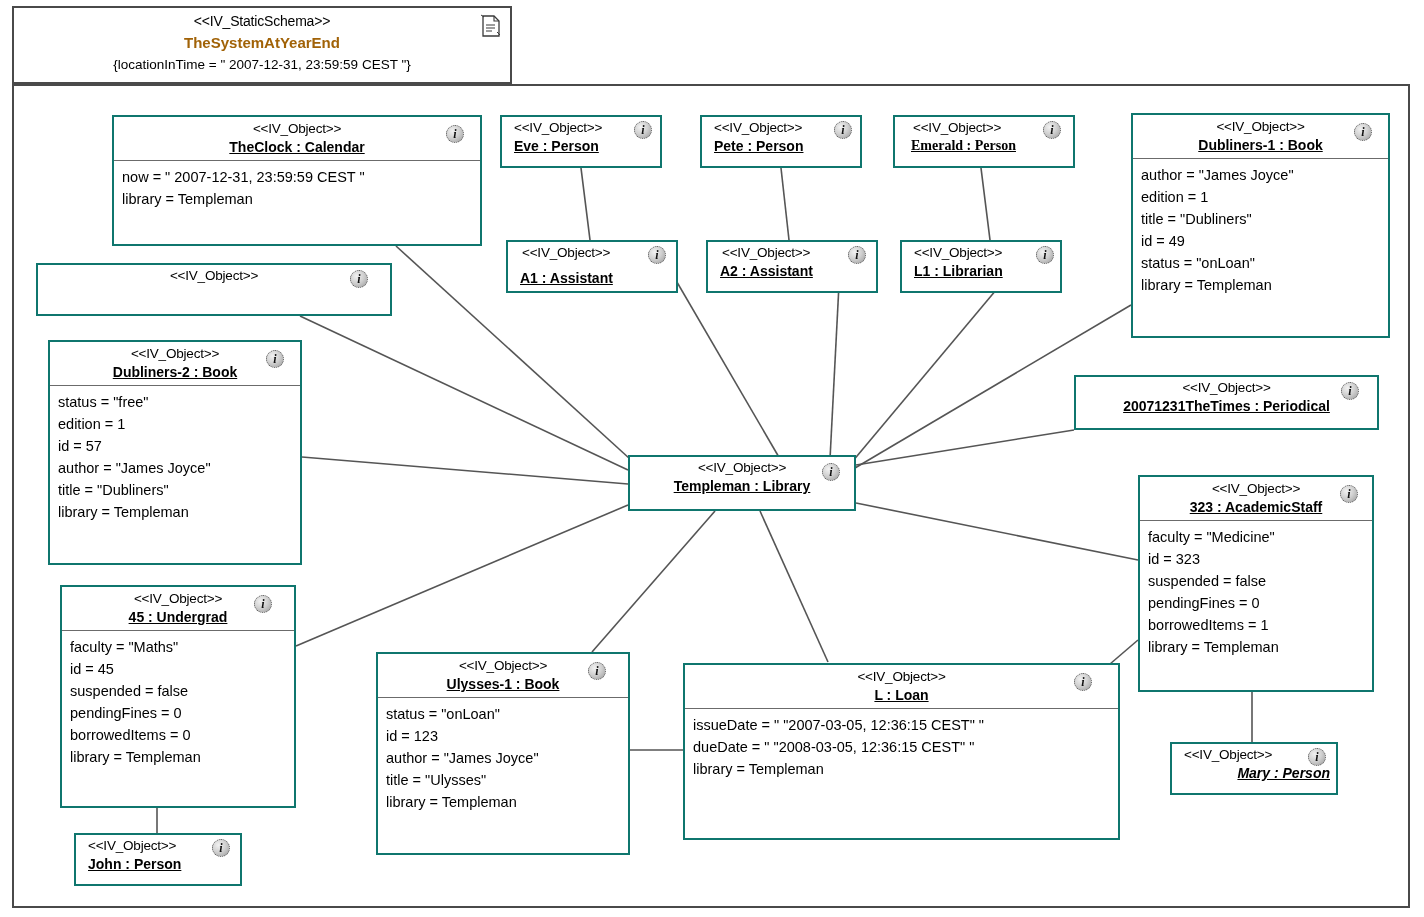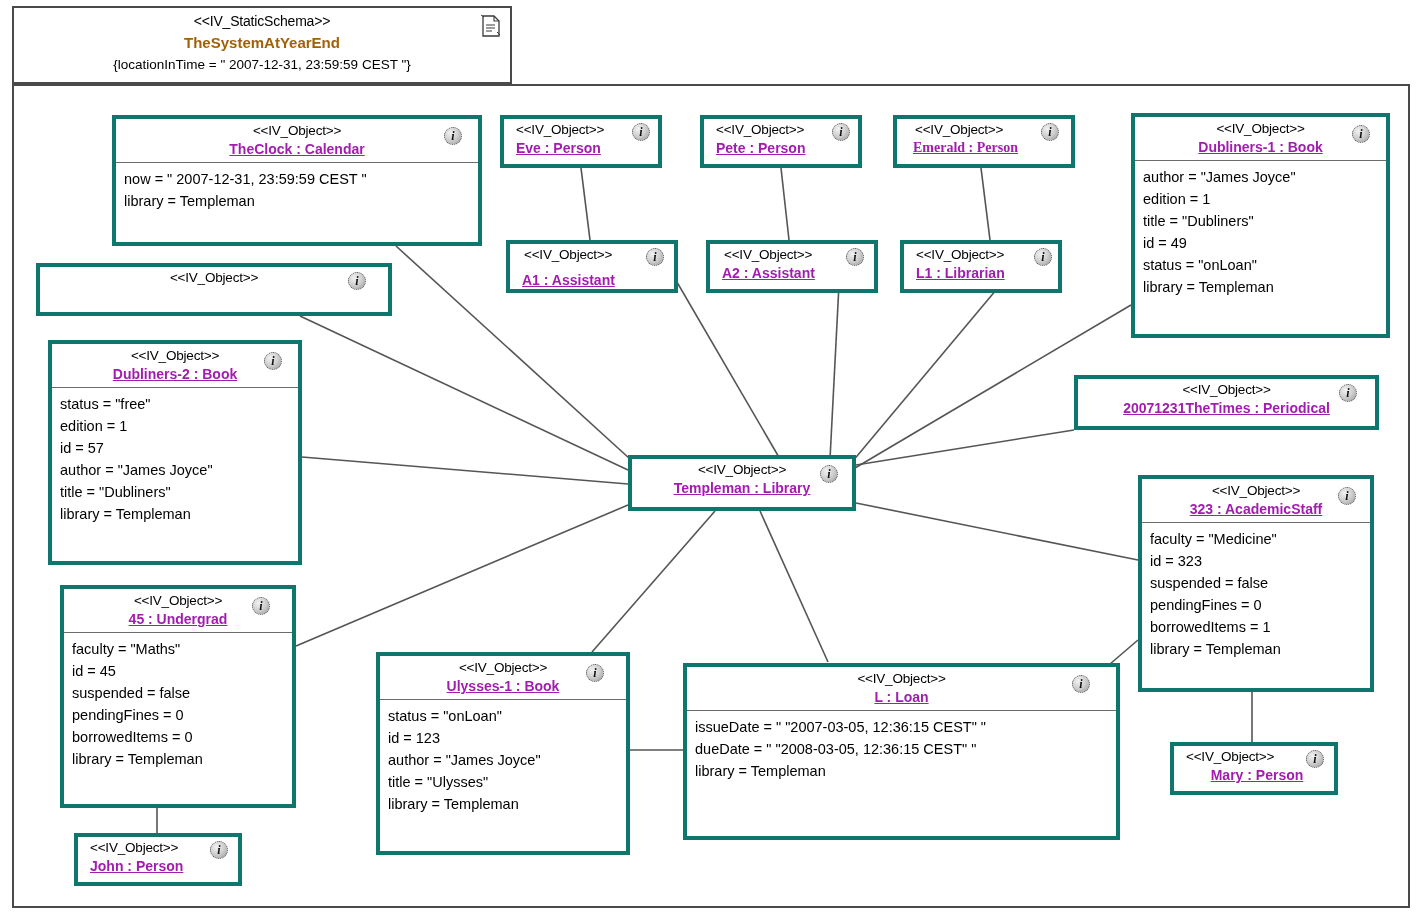--- a/index.html
+++ b/index.html
@@ -76,21 +76,21 @@
     position: absolute;
     right: 8px;
     top: 6px;
     width: 22px;
     height: 24px;
   }
 
   
   .obj {
     position: absolute;
-    border: 4px solid #0f766e;
+    border: 2px solid #0f766e;
     background: #ffffff;
     box-sizing: border-box;
     z-index: 2;
   }
   .obj-head {
     position: relative;
     padding: 4px 6px 4px 6px;
     box-sizing: border-box;
   }
   .obj.has-attrs > .obj-head {
@@ -100,21 +100,21 @@
     font-size: 13.5px;
     color: #000;
     text-align: center;
     line-height: 16px;
     letter-spacing: -0.2px;
     white-space: nowrap;
   }
   .obj-name {
     font-size: 14px;
     font-weight: bold;
-    color: #a21caf;
+    color: #000000;
     text-align: center;
     text-decoration: underline;
     line-height: 18px;
     white-space: nowrap;
     margin-top: 1px;
   }
   .info-icon {
     position: absolute;
     width: 18px;
     height: 18px;
@@ -358,21 +358,21 @@
     <div class="obj-attrs">
       <div class="attr">issueDate = " "2007-03-05, 12:36:15 CEST" "</div>
       <div class="attr">dueDate = " "2008-03-05, 12:36:15 CEST" "</div>
       <div class="attr">library = Templeman</div>
     </div>
   </div>
 
   <div class="obj" style="left:1170px; top:742px; width:168px; height:53px;">
     <div class="obj-head" style="padding-top:3px;">
       <div class="obj-stereo" style="text-align:left;padding-left:6px;">&lt;&lt;IV_Object&gt;&gt;</div>
-      <div class="obj-name" style="text-align:center;padding-left:6px;">Mary : Person</div>
+      <div class="obj-name" style="text-align:right;padding-left:6px;font-style:italic;">Mary : Person</div>
       <div class="info-icon" style="right:10px;top:4px;">i</div>
     </div>
   </div>
 
   <div class="obj" style="left:74px; top:833px; width:168px; height:53px;">
     <div class="obj-head" style="padding-top:3px;">
       <div class="obj-stereo" style="text-align:left;padding-left:6px;">&lt;&lt;IV_Object&gt;&gt;</div>
       <div class="obj-name" style="text-align:left;padding-left:6px;">John : Person</div>
       <div class="info-icon" style="right:10px;top:4px;">i</div>
     </div>

